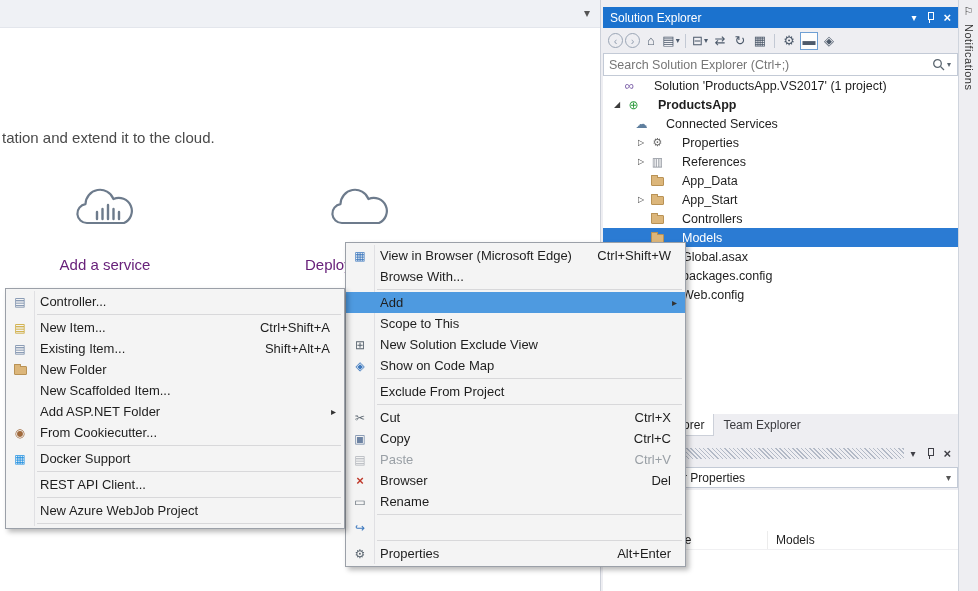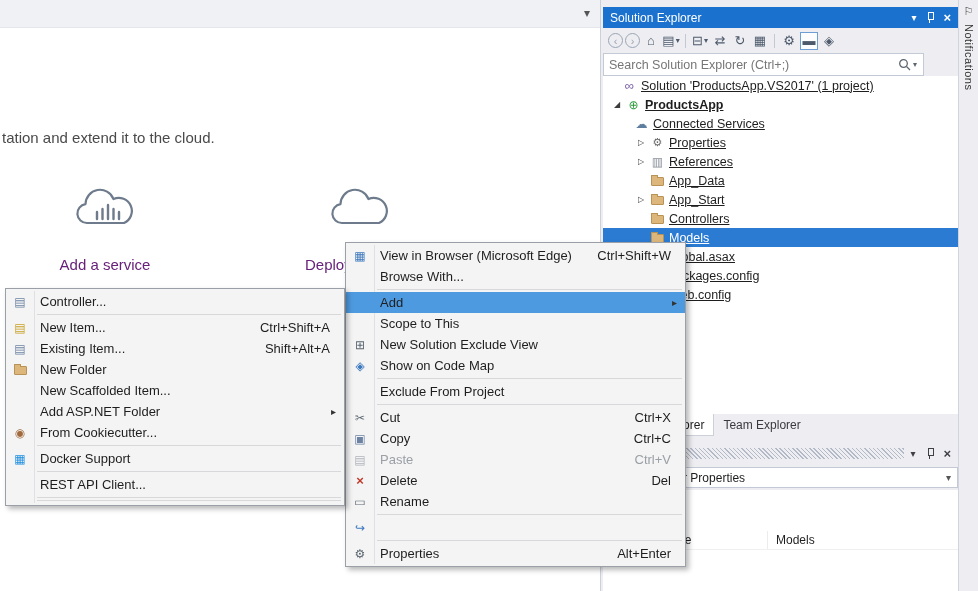--- a/index.html
+++ b/index.html
@@ -28,32 +28,32 @@
   .close-x { font-size: 13px; font-weight: bold; }
 
   .se-toolbar { position: absolute; left: 603px; top: 28px; width: 355px; height: 25px; display: flex; align-items: center; padding: 0 4px; color: #4d5a6b; font-size: 13px; }
   .tbtn { min-width: 18px; height: 18px; display: flex; align-items: center; justify-content: center; margin: 0 1px; cursor: default; }
   .circ { width: 15px; height: 15px; min-width: 15px; border: 1px solid #9aa5b5; border-radius: 50%; font-size: 11px; line-height: 12px; }
   .dim { color: #9aa5b5; }
   .tcaret { font-size: 8px; margin-left: 1px; }
   .tsep { width: 1px; height: 14px; background: #c3c9d4; margin: 0 4px; }
   .pressed { border: 1px solid #6e9fd4; background: #fdfdfd; }
 
-  .se-search { position: absolute; left: 603px; top: 53px; width: 321px; height: 23px; background: #fff; border: 1px solid #c3cad6; display: flex; align-items: center; }
+  .se-search { position: absolute; left: 603px; top: 53px; width: 355px; height: 23px; background: #fff; border: 1px solid #c3cad6; display: flex; align-items: center; }
   .search-input { flex: 1; border: none; outline: none; font: 12.5px "Liberation Sans", sans-serif; color: #444; padding-left: 5px; background: transparent; }
   .search-input::placeholder { color: #767676; }
   .search-mag { display: flex; align-items: center; padding-right: 6px; }
   .search-caret { font-size: 8px; color: #5b6670; margin-left: 2px; }
 
   .se-tree { position: absolute; left: 603px; top: 76px; width: 355px; height: 338px; background: #fff; font-size: 12.5px; }
   .trow { height: 19px; display: flex; align-items: center; white-space: nowrap; cursor: default; }
   .lvl0 { padding-left: 18px; } .lvl1 { padding-left: 6px; } .lvl2 { padding-left: 30px; }
   .arrow { width: 16px; min-width: 16px; text-align: center; font-size: 8px; color: #3c3c3c; }
   .ticon { width: 17px; min-width: 17px; display: flex; align-items: center; justify-content: center; font-size: 12px; }
-  .tlabel { margin-left: 3px; text-decoration: underline; }
+  .tlabel { margin-left: 16px; }
   .bold { font-weight: bold; }
   .sel { background: #2b7bd3; color: #fff; }
   .sel .arrow { color: #fff; }
   .ci-solution { color: #7b5fa8; font-size: 13px; }
   .ci-project { color: #2f9c3f; }
   .ci-cloud { color: #5f7f9e; }
   .ci-wrench { color: #6a6a6a; font-size: 11px; }
   .ci-ref { color: #8a8f98; }
   .ci-globe { color: #1f8b8b; }
   .ci-doc { color: #8a8f98; }
@@ -311,21 +311,21 @@
       <span class="mi-label">Copy</span>
       <span class="mi-sc">Ctrl+C</span>
     </div>
     <div class="mi disabled">
       <span class="mi-ico ic-grayed">▤</span>
       <span class="mi-label">Paste</span>
       <span class="mi-sc">Ctrl+V</span>
     </div>
     <div class="mi">
       <span class="mi-ico ic-red">×</span>
-      <span class="mi-label">Delete</span>
+      <span class="mi-label">Browser</span>
       <span class="mi-sc">Del</span>
     </div>
     <div class="mi">
       <span class="mi-ico ic-gray">▭</span>
       <span class="mi-label">Rename</span>
     </div>
     <div class="msep"></div>
     <div class="mi">
       <span class="mi-ico ic-blue">↪</span>
     </div>
@@ -376,16 +376,20 @@
     <div class="mi">
       <span class="mi-ico ic-docker">▦</span>
       <span class="mi-label">Docker Support</span>
     </div>
     <div class="msep"></div>
     <div class="mi">
       <span class="mi-ico"></span>
       <span class="mi-label">REST API Client...</span>
     </div>
     <div class="msep"></div>
+    <div class="mi">
+      <span class="mi-ico"></span>
+      <span class="mi-label">New Azure WebJob Project</span>
+    </div>
     <div class="msep"></div>
   </div>
 
 </div>
 
 </body></html>

